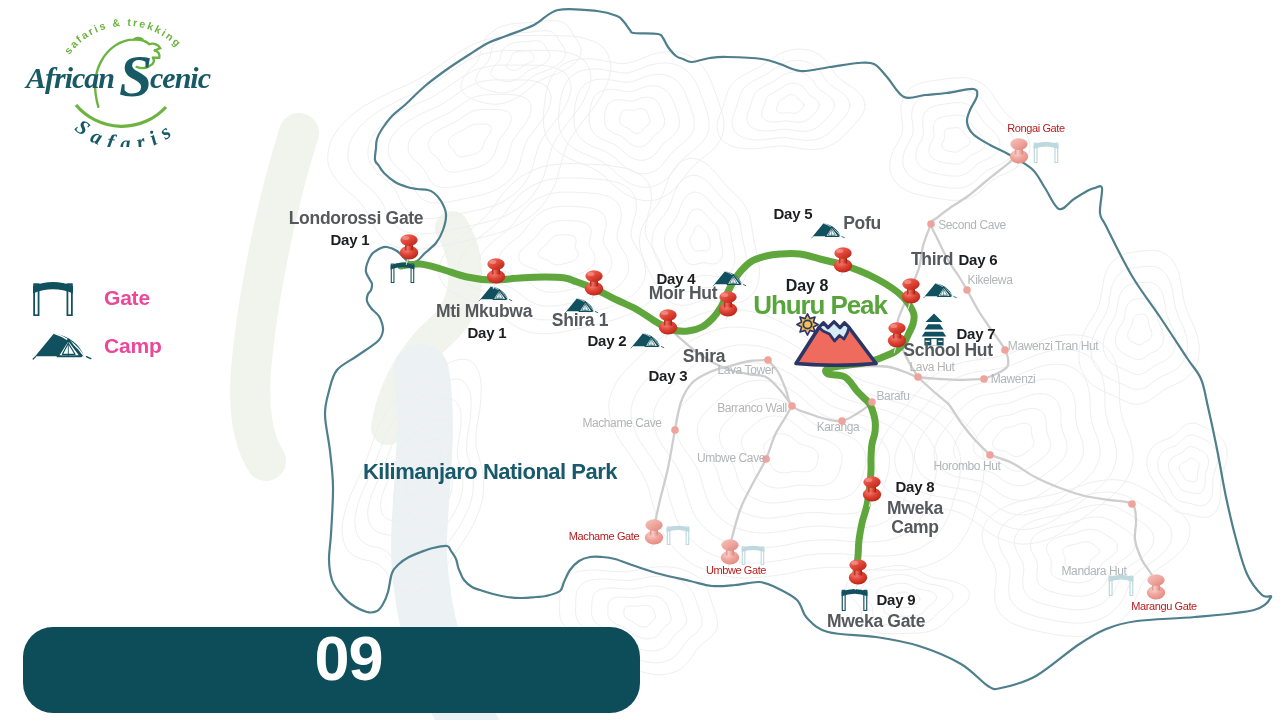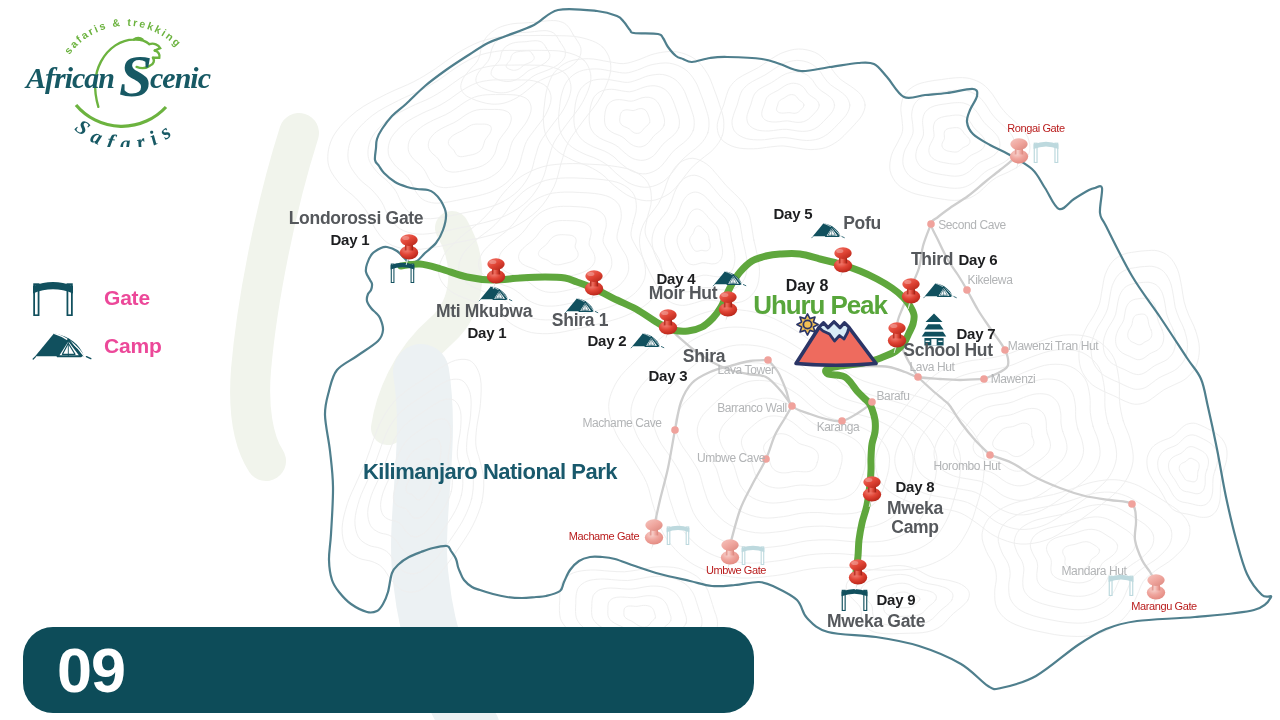--- a/index.html
+++ b/index.html
@@ -16,22 +16,22 @@
   .lbl-multiline{white-space:pre-line;}
   .marker{position:absolute;}
   .park-title{position:absolute;transform:translate(-50%,-50%);white-space:nowrap;
               font-size:22px;font-weight:800;color:#19596c;letter-spacing:-0.5px;}
   
   .legend{position:absolute;left:32px;top:279px;width:200px;}
   .legend-row{display:flex;align-items:center;margin-bottom:15px;}
   .legend-icon{width:72px;display:flex;justify-content:flex-start;}
   .legend-label{font-size:21px;font-weight:800;color:#ec4899;letter-spacing:-0.2px;text-align:center;}
   
-  .banner{position:absolute;left:23px;top:627px;width:731px;height:86px;border-radius:30px;
-          background:#0d4c59;display:flex;align-items:center;padding-left:34px;box-sizing:border-box;}
+  .banner{position:absolute;left:23px;top:627px;width:617px;height:86px;border-radius:30px;
+          background:#0d4c59;display:flex;align-items:center;padding-left:34px;box-sizing:border-box;flex-direction:column;}
   .banner-number{font-size:63px;font-weight:800;color:#ffffff;letter-spacing:-1px;line-height:1;}
   .banner-text{font-size:31px;font-weight:800;color:#ffffff;margin-left:13px;letter-spacing:-0.6px;
                position:relative;top:1px;}
   
   .logo{position:absolute;left:12px;top:2px;}
 </style>
 </head>
 <body>
 
 <div class="stage">

